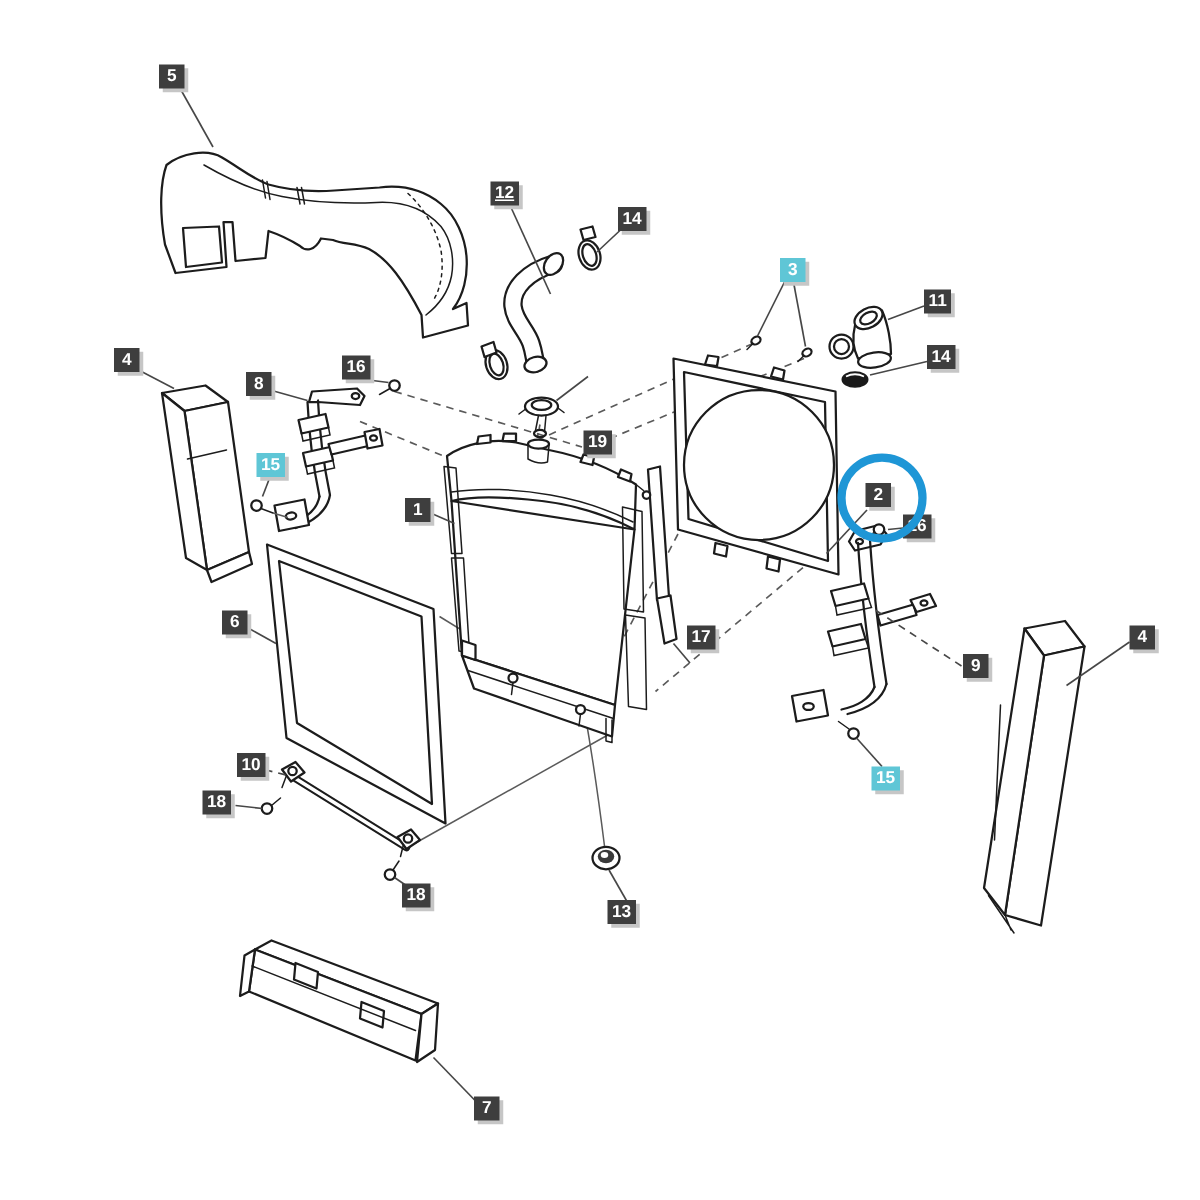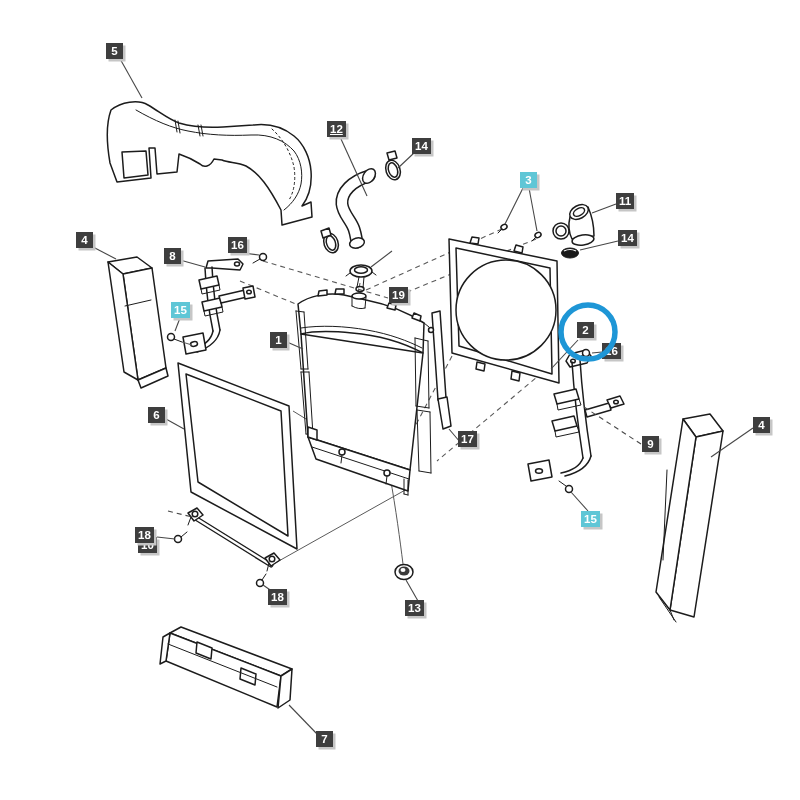--- a/index.html
+++ b/index.html
@@ -296,24 +296,24 @@
       <div class="part-label" style="left: 618px; top: 230px;">14</div>
       <div class="part-label" style="left: 76px; top: 232px;">4</div>
       <div class="part-label" style="left: 228px; top: 237px;">16</div>
       <div class="part-label" style="left: 164px; top: 248px;">8</div>
       <div class="part-label" style="left: 389px; top: 247px; margin-top: 40px;">19</div>
       <div class="part-label cyan" style="left: 171px; top: 302px;">15</div>
       <div class="part-label" style="left: 270px; top: 332px;">1</div>
       <div class="part-label" style="left: 577px; top: 322px;">2</div>
       <div class="part-label" style="left: 602px; top: 343px;">16</div>
       <div class="part-label" style="left: 148px; top: 407px;">6</div>
-      <div class="part-label" style="left: 458px; top: 431px;">17</div>
+      <div class="part-label" style="left: 458px; top: 417px;">17</div>
       <div class="part-label" style="left: 642px; top: 436px;">9</div>
       <div class="part-label" style="left: 753px; top: 417px;">4</div>
-      <div class="part-label" style="left: 138px; top: 502px; margin-top: 35px;">10</div>
+      <div class="part-label" style="left: 158px; top: 502px;">10</div>
       <div class="part-label" style="left: 135px; top: 527px;">18</div>
       <div class="part-label cyan" style="left: 581px; top: 511px;">15</div>
       <div class="part-label" style="left: 268px; top: 589px;">18</div>
       <div class="part-label" style="left: 405px; top: 600px;">13</div>
       <div class="part-label" style="left: 316px; top: 731px;">7</div>
     </div>
 
   <svg id="highlight-layer" width="800" height="800" viewBox="0 0 800 800">
     <circle id="highlight-circle" fill="none" cx="588" cy="332" r="27" stroke="#1e96d6" stroke-width="5.5"></circle>
   </svg>

